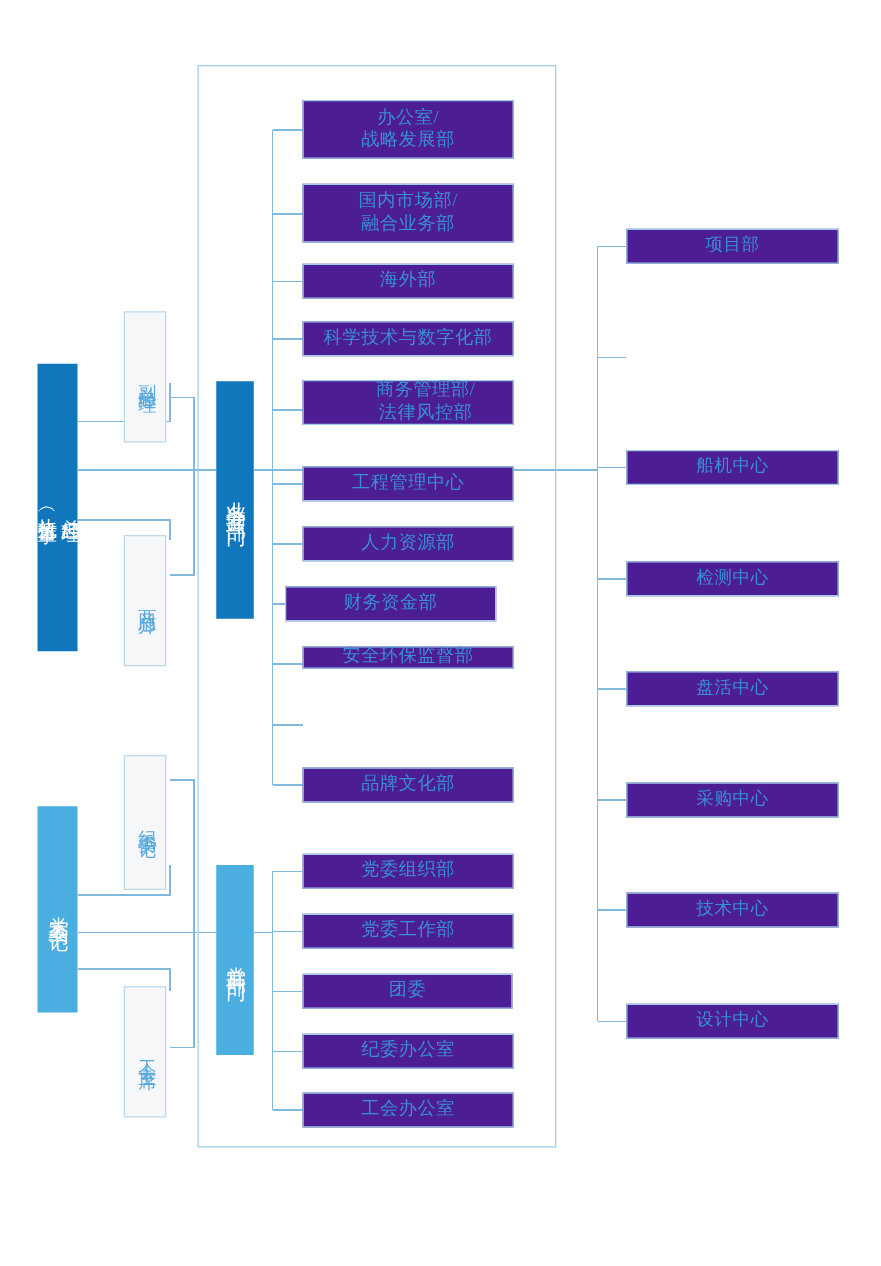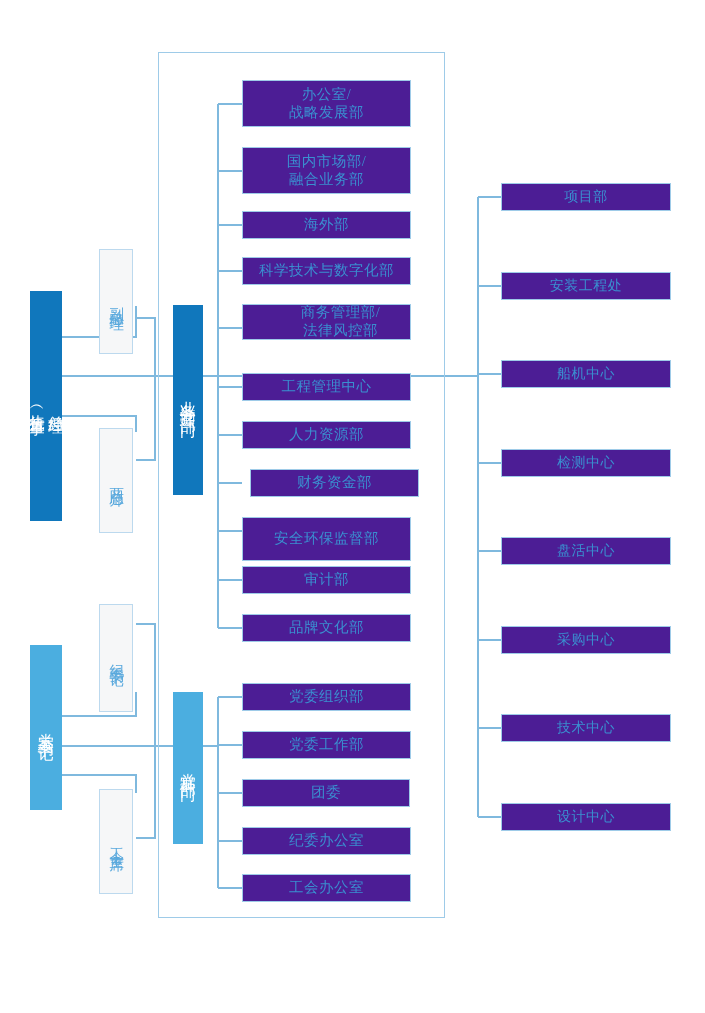--- a/index.html
+++ b/index.html
@@ -174,41 +174,39 @@
 
   <div class="node dept" style="left:242px; top:257px; width:169px; height:28px;">科学技术与数字化部</div>
 
   <div class="node dept" style="left:242px; top:304px; width:169px; height:36px;padding-left:28px;">商务管理部/
 法律风控部</div>
 
   <div class="node dept" style="left:242px; top:373px; width:169px; height:28px;">工程管理中心</div>
 
   <div class="node dept" style="left:242px; top:421px; width:169px; height:28px;">人力资源部</div>
 
-  <div class="node dept" style="left:250px; top:469px; width:169px; height:28px;">财务资金部</div>
-
-  <div class="node dept" style="left:242px; top:517px; width:169px; height:44px;">安全环保监督部</div>
-
-  <div class="node dept" style="left:242px; top:566px; width:169px; height:28px;">审计部</div>
+  <div class="node dept" style="left:228px; top:469px; width:169px; height:28px;">财务资金部</div>
+
+  <div class="node dept" style="left:242px; top:517px; width:169px; height:18px;">安全环保监督部</div>
+
 
   <div class="node dept" style="left:242px; top:614px; width:169px; height:28px;">品牌文化部</div>
 
   <div class="node dept" style="left:242px; top:683px; width:169px; height:28px;">党委组织部</div>
 
   <div class="node dept" style="left:242px; top:731px; width:169px; height:28px;">党委工作部</div>
 
   <div class="node dept" style="left:242px; top:779px; width:168px; height:28px;">团委</div>
 
   <div class="node dept" style="left:242px; top:827px; width:169px; height:28px;">纪委办公室</div>
 
   <div class="node dept" style="left:242px; top:874px; width:169px; height:28px;">工会办公室</div>
 
   <div class="node unit" style="left:501px; top:183px; width:170px; height:28px;">项目部</div>
 
-  <div class="node unit" style="left:501px; top:272px; width:170px; height:28px;">安装工程处</div>
 
   <div class="node unit" style="left:501px; top:360px; width:170px; height:28px;">船机中心</div>
 
   <div class="node unit" style="left:501px; top:449px; width:170px; height:28px;">检测中心</div>
 
   <div class="node unit" style="left:501px; top:537px; width:170px; height:28px;">盘活中心</div>
 
   <div class="node unit" style="left:501px; top:626px; width:170px; height:28px;">采购中心</div>
 
   <div class="node unit" style="left:501px; top:714px; width:170px; height:28px;">技术中心</div>

